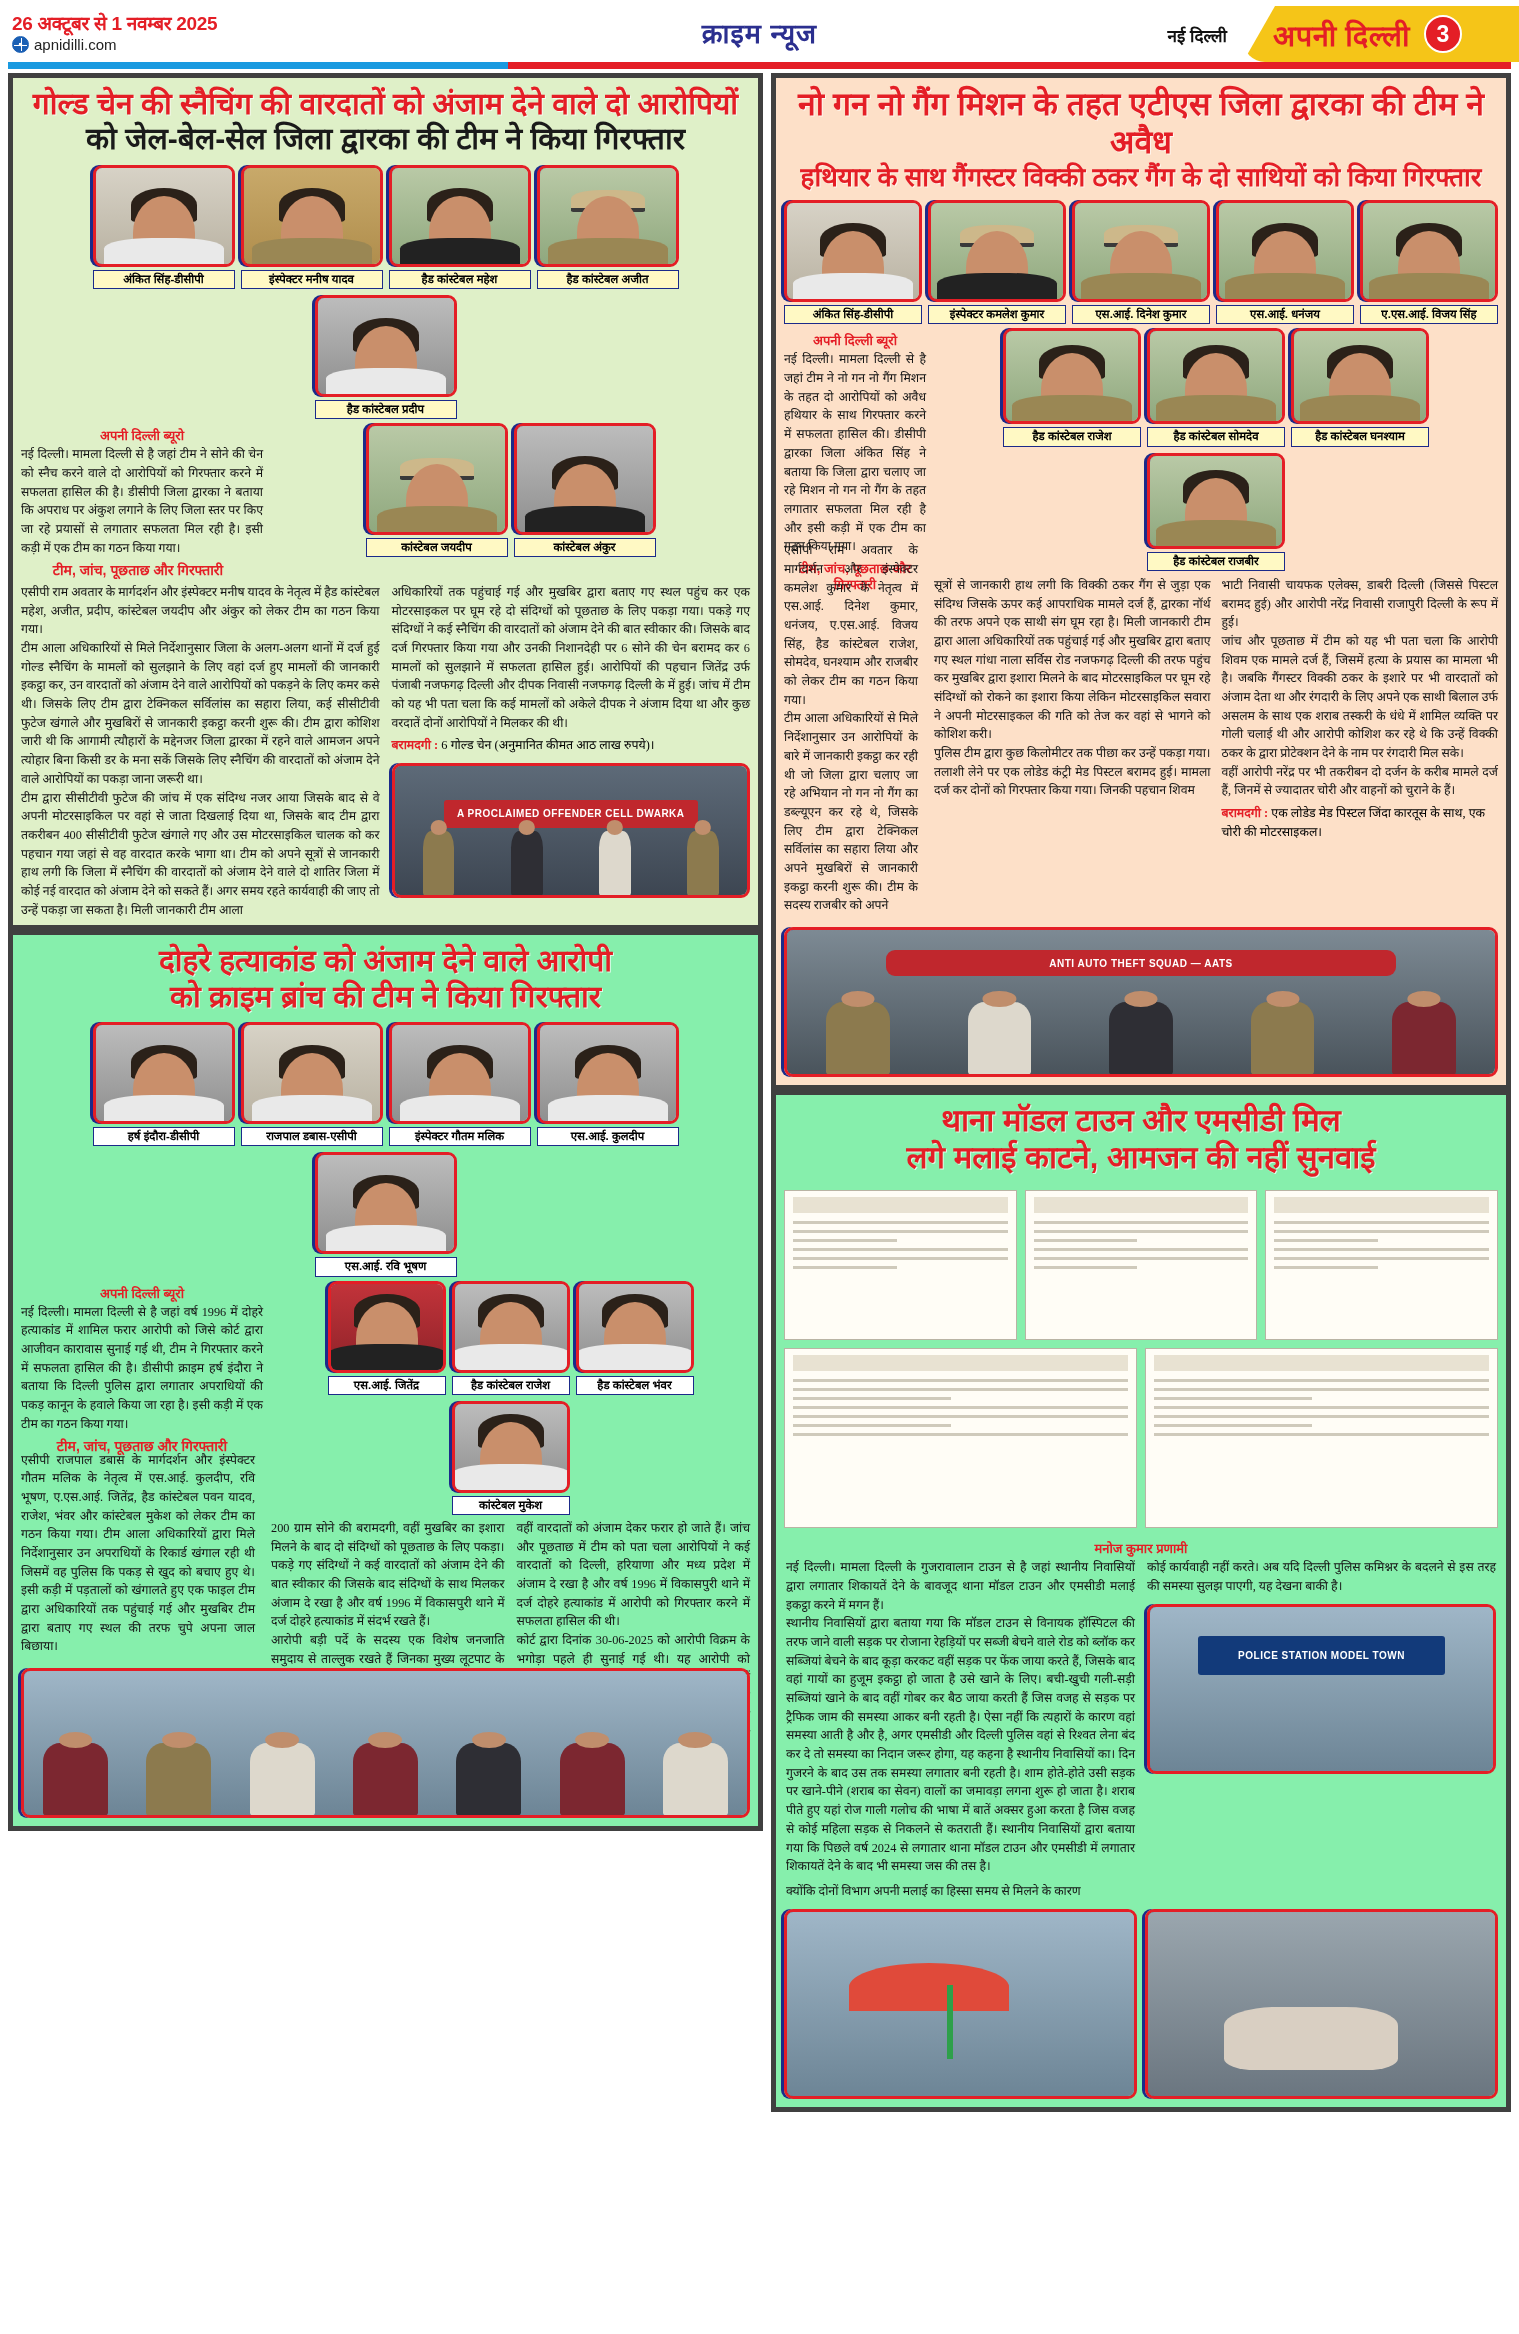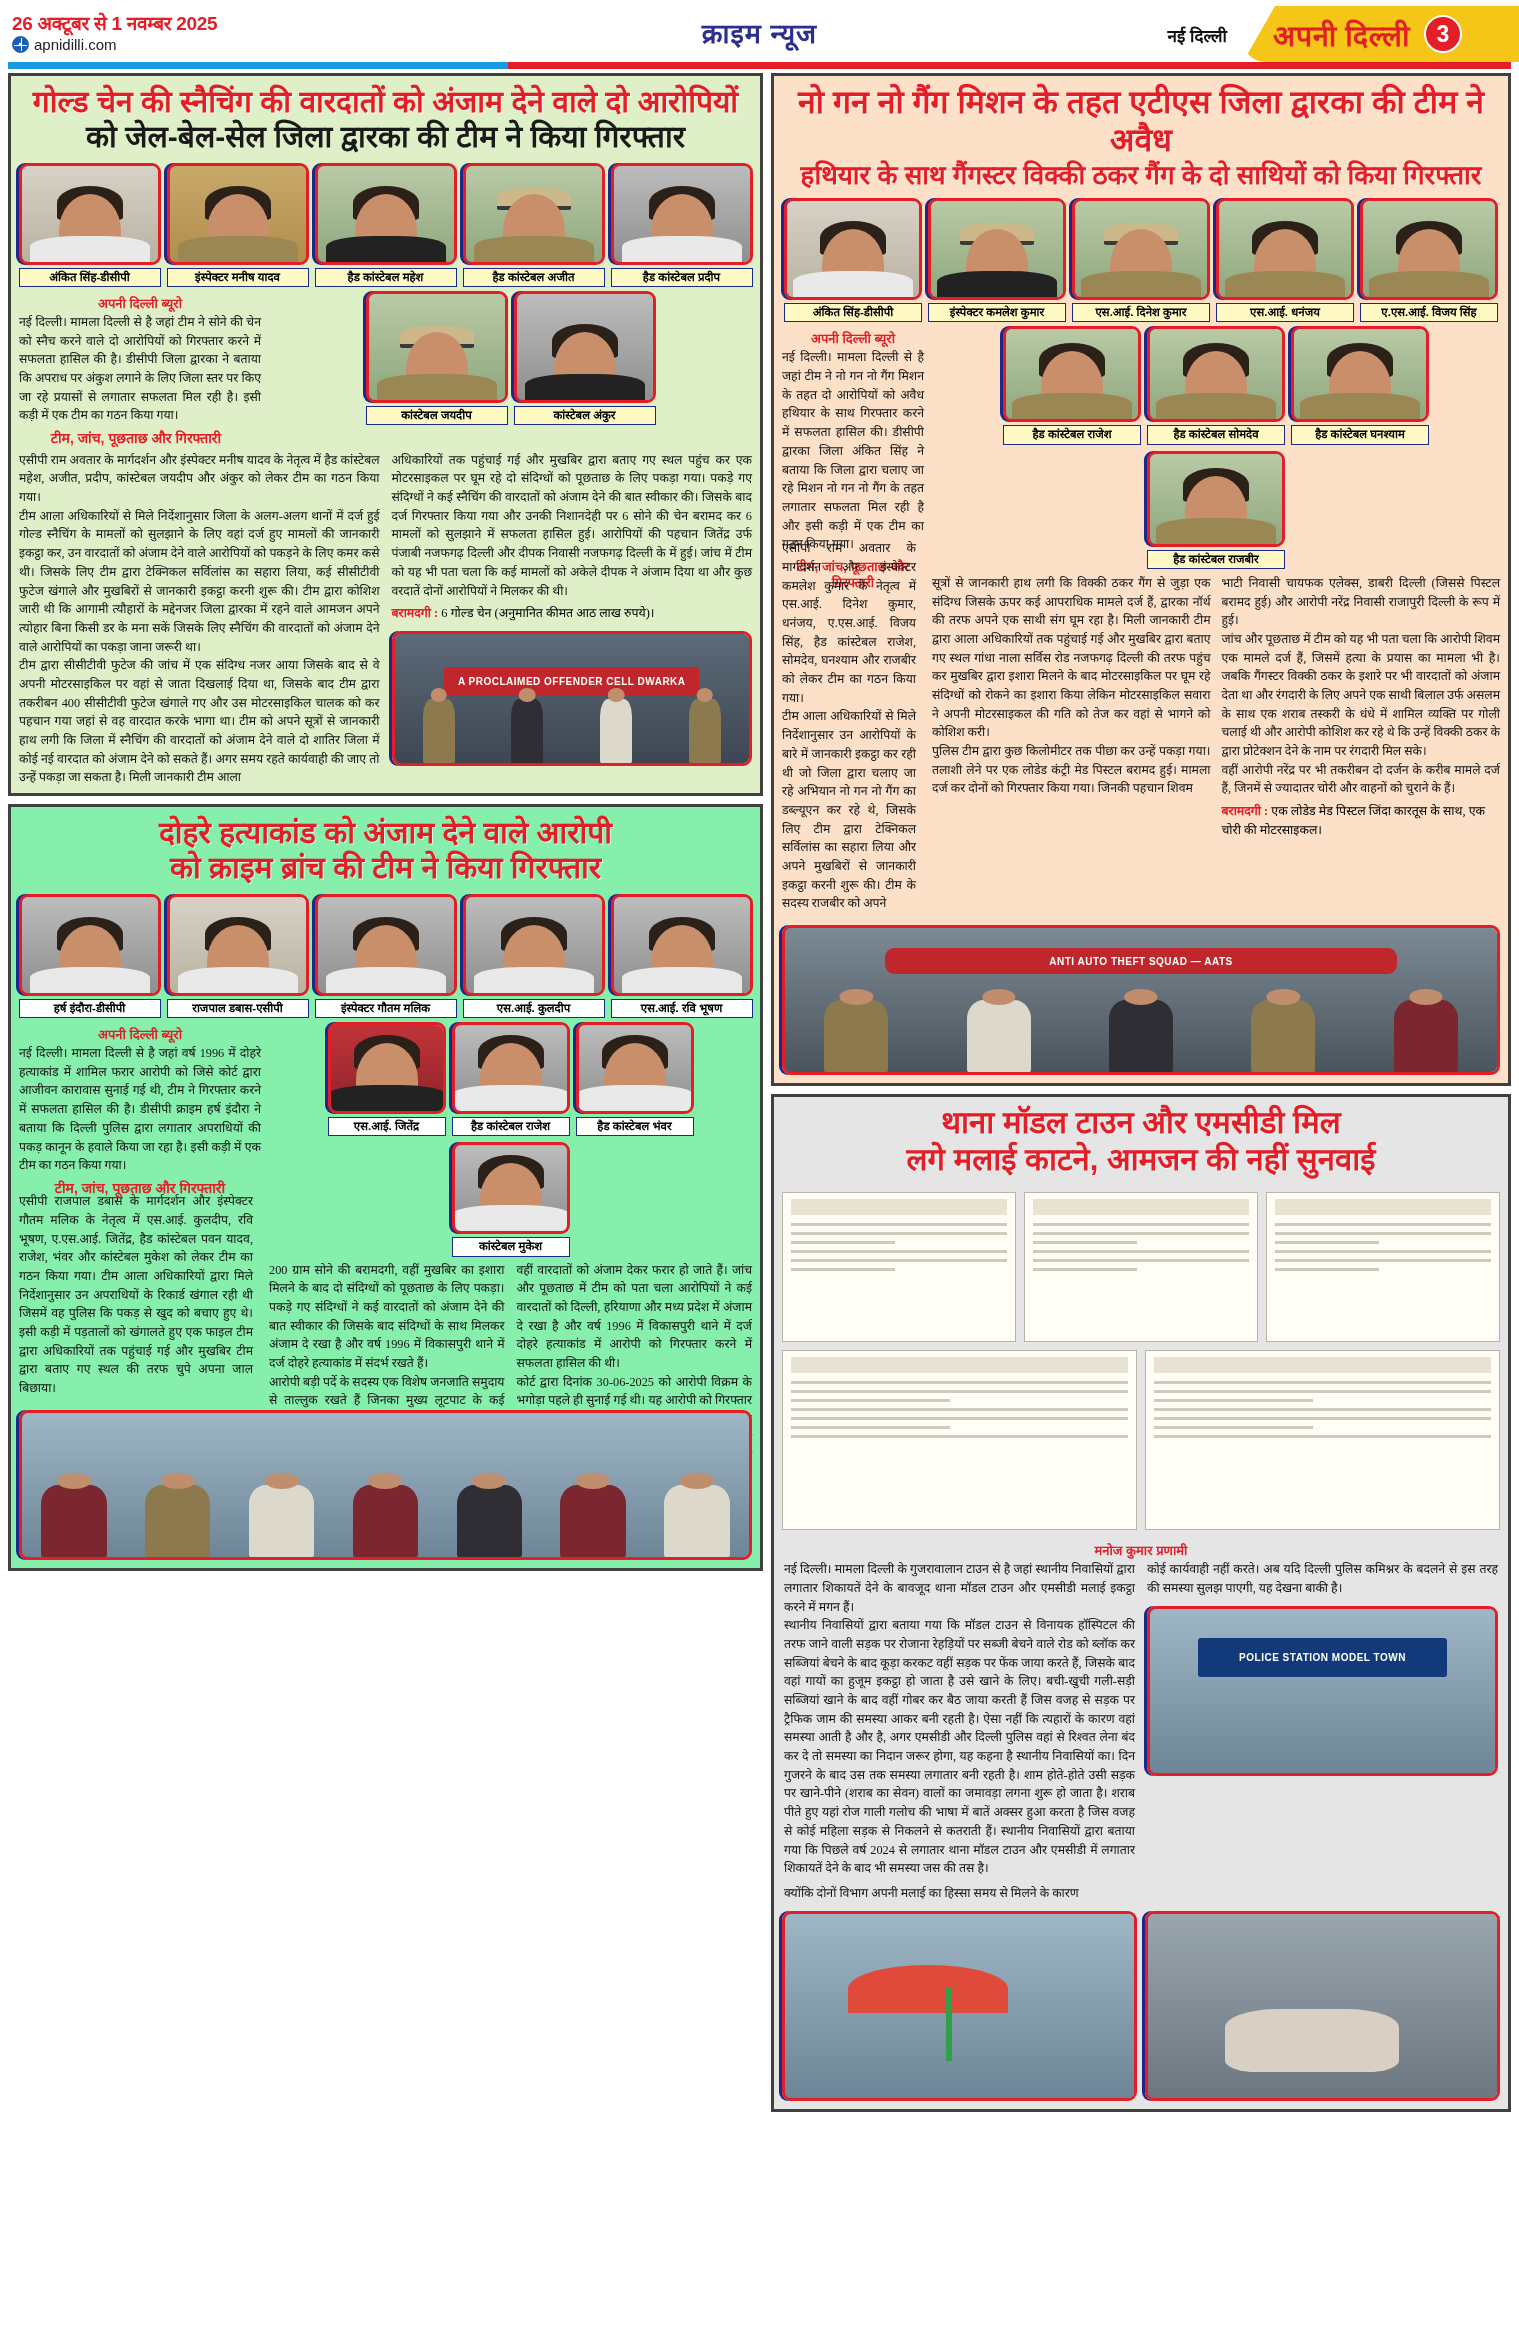--- a/index.html
+++ b/index.html
@@ -43,25 +43,25 @@
   .rule-split { display:flex; margin:0 8px; }
   .rule-split .b { flex:0 0 500px; height:7px; background:#1a9ae0; }
   .rule-split .r { flex:1; height:7px; background:#e41e26; }
 
   
   .cols { display:flex; gap:8px; padding:4px 8px 0 8px; }
   .colL { width:755px; }
   .colR { width:740px; }
 
   
-  .art { border:3px solid #404040; position:relative; margin-bottom:8px; }
+  .art { border:5px solid #404040; position:relative; }
   .art.green { background:#dff0c8; }
   .art.peach { background:#fde0c8; }
   .art.yellow { background:#86efac; }
-  .art.pink   { background:#e5e5e5; }
+  .art.pink   { background:#86efac; }
 
   .hl { text-align:center; padding:8px 10px 6px 10px; line-height:1.18; }
   .hl .l1 { font-size:30px; font-weight:bold; color:#e41e26; display:block;
             text-shadow:1px 1px 0 rgba(255,255,255,.7); }
   .hl .l2 { font-size:30px; font-weight:bold; color:#1a1a1a; display:block; }
   .hl.redred .l1, .hl.redred .l2 { color:#e41e26; }
 
   
   .prow { display:flex; justify-content:center; gap:6px; padding:2px 6px 4px 6px; flex-wrap:wrap; }
   .pcard { width:142px; }

